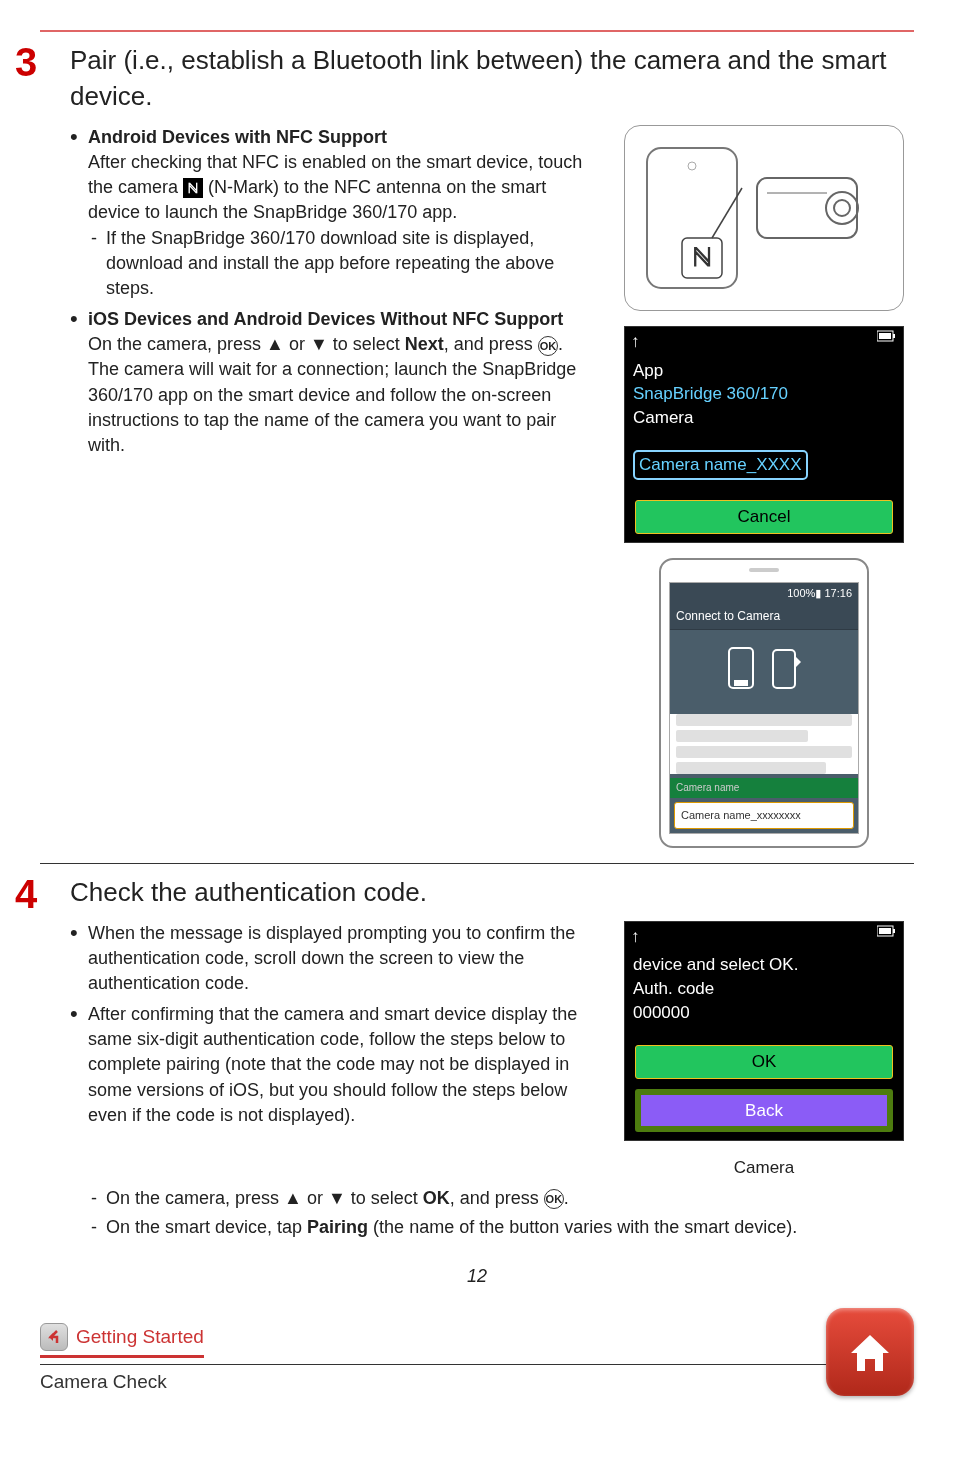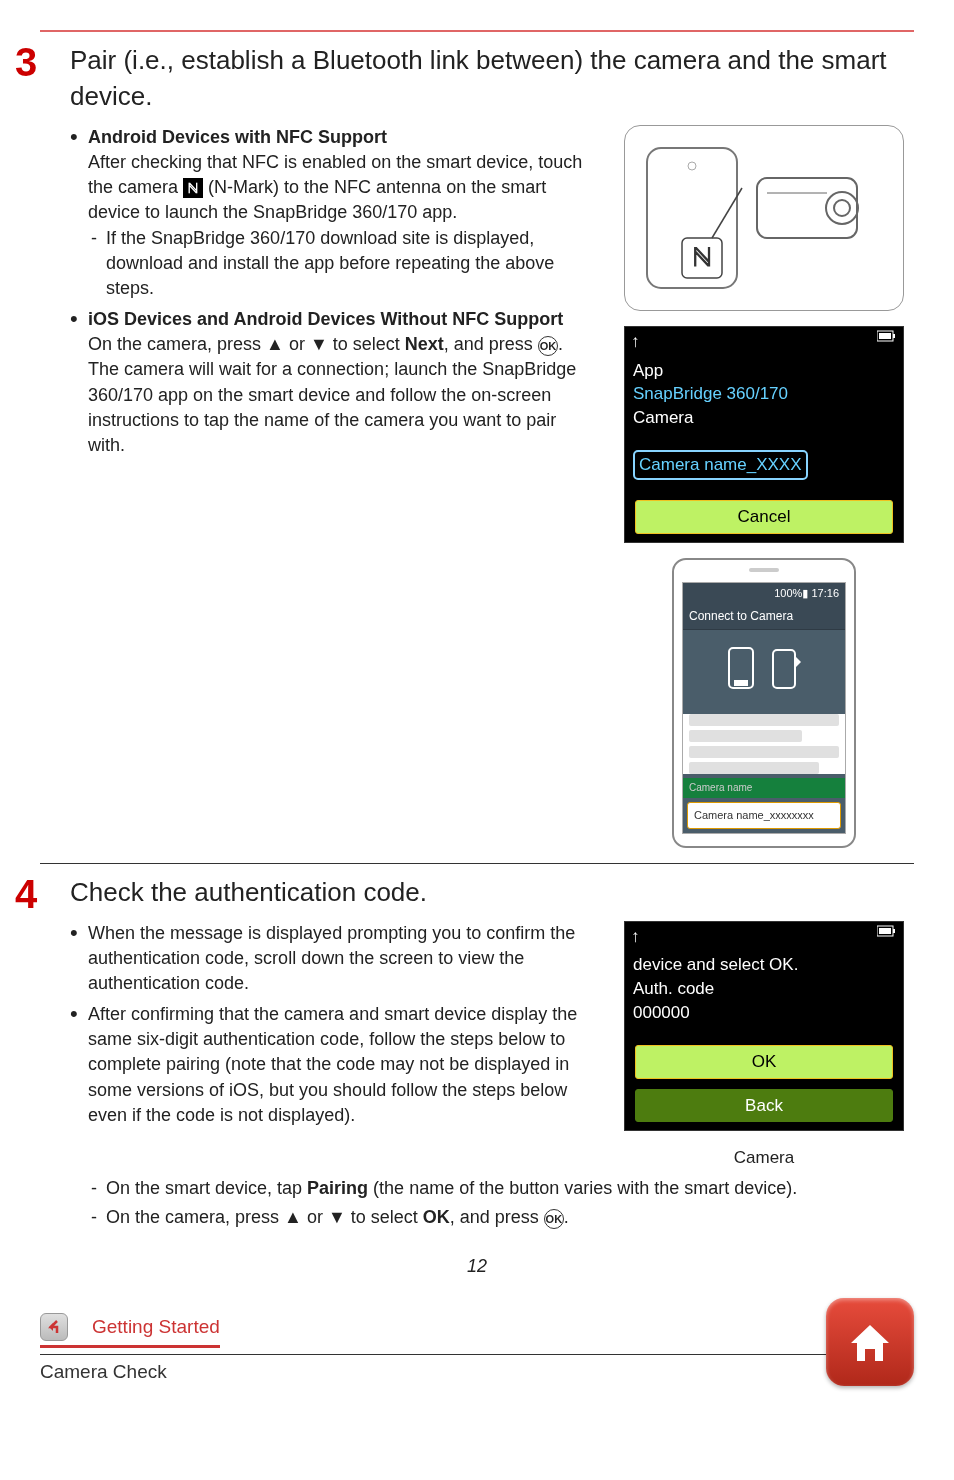--- a/index.html
+++ b/index.html
@@ -42,25 +42,25 @@
   .lcd {
     border: 1px solid #333; width: 280px; margin: 0 auto 15px; background: #000;
     color: #fff; font-size: 17px; position: relative;
   }
   .lcd .topbar { display: flex; justify-content: space-between; padding: 3px 6px; }
   .lcd .body { padding: 2px 8px 10px; }
   .lcd .blue { color: #66d1ff; }
   .lcd .boxed { border: 2px solid #88d4ff; border-radius: 5px; padding: 1px 4px; display: inline-block; margin-top: 20px; }
   .lcd .btn {
     display: block; margin: 10px 10px 8px; border: 1px solid #f0c020;
-    background: #bef264; color: #000; text-align: center; padding: 4px 0; border-radius: 3px;
-  }
-  .lcd .btn.black { background: #4d7c0f; color: #fff; border: 1px solid #4d7c0f; }
+    background: #22c55e; color: #000; text-align: center; padding: 4px 0; border-radius: 3px;
+  }
+  .lcd .btn.black { background: #8b5cf6; color: #fff; border: 6px solid #4d7c0f; }
   .phone-frame {
-    width: 184px; margin: 0 auto; border: 2px solid #888; border-radius: 14px;
+    width: 210px; margin: 0 auto; border: 2px solid #888; border-radius: 14px;
     padding: 8px 8px 12px; background: #fff;
   }
   .phone-top { height: 8px; display:flex; justify-content:center; }
   .phone-speaker { width: 30px; height: 4px; background:#ccc; border-radius:3px; }
   .phone-screen { border: 1px solid #aaa; background: #4a5d6a; margin-top: 6px; }
   .phone-screen .appbar { background: #3a4955; color: #fff; font-size: 11px; padding: 3px 6px; display:flex; justify-content:space-between;}
   .phone-screen .apptitle { background: #3a4955; color: #fff; font-size: 12px; padding: 4px 6px; border-bottom:1px solid #2f3b45; }
   .phone-screen .draw { height: 80px; display:flex; align-items:center; justify-content:center; gap:10px; }
   .phone-screen .textline { background:#fff; height:12px; margin:4px 6px; border-radius:2px; }
   .phone-screen .camlabel { background:#15803d; color:#ccc; font-size:10px; padding:3px 6px; }
@@ -73,21 +73,21 @@
   .ok-circle {
     display:inline-block; width:20px; height:20px; border:1.5px solid #333; border-radius:50%;
     font-size:11px; font-weight:bold; text-align:center; line-height:18px; vertical-align:middle;
   }
   .step4-right { width: 300px; flex-shrink: 0; }
   .camera-caption { text-align:center; margin-top:4px; font-size:17px; }
   .page-num { text-align:center; font-style: italic; font-size:18px; margin-top: 20px; }
   .footer { display:flex; align-items:flex-end; justify-content:space-between; margin-top: 18px; }
   .footer-left { flex:1; }
   .footer-pill {
-    display:inline-flex; align-items:center; gap:24px; border-bottom:3px solid #c33; padding-bottom:4px; margin-bottom:4px;
+    display:inline-flex; align-items:center; gap:8px; border-bottom:3px solid #c33; padding-bottom:4px; margin-bottom:4px;
   }
   .footer-pill .return-icon {
     width:28px; height:28px; background: linear-gradient(#e0e0e0,#bbb); border:1px solid #999;
     border-radius:6px; display:flex; align-items:center; justify-content:center;
   }
   .footer-link { color:#c33; font-size:19px; }
   .footer-hr { border-top:1px solid #333; margin-top:2px; }
   .footer-sub { color:#333; font-size:19px; padding-top:4px; }
   .home-btn {
     width:88px; height:88px; background: linear-gradient(#e74c3c,#b0281a);
@@ -225,24 +225,24 @@
             <div>000000</div>
           </div>
           <div class="btn">OK</div>
           <div class="btn black">Back</div>
         </div>
         <div class="camera-caption">Camera</div>
       </div>
     </div>
     <ul class="dash" style="margin-left:18px; margin-top:6px;">
       <li>
-        <span>On the smart device, tap </span><span class="bold">Pairing</span><span> (the name of the button varies with the smart device).</span>
+        <span>On the camera, press </span>▲<span> or </span>▼<span> to select </span><span class="bold">OK</span><span>, and press </span><span class="ok-circle">OK</span><span>.</span>
       </li>
       <li>
-        <span>On the camera, press </span>▲<span> or </span>▼<span> to select </span><span class="bold">OK</span><span>, and press </span><span class="ok-circle">OK</span><span>.</span>
+        <span>On the smart device, tap </span><span class="bold">Pairing</span><span> (the name of the button varies with the smart device).</span>
       </li>
     </ul>
   </div>
 </div>
 
 <div class="page-num">12</div>
 
 <div class="footer">
   <div class="footer-left">
     <div class="footer-pill">

